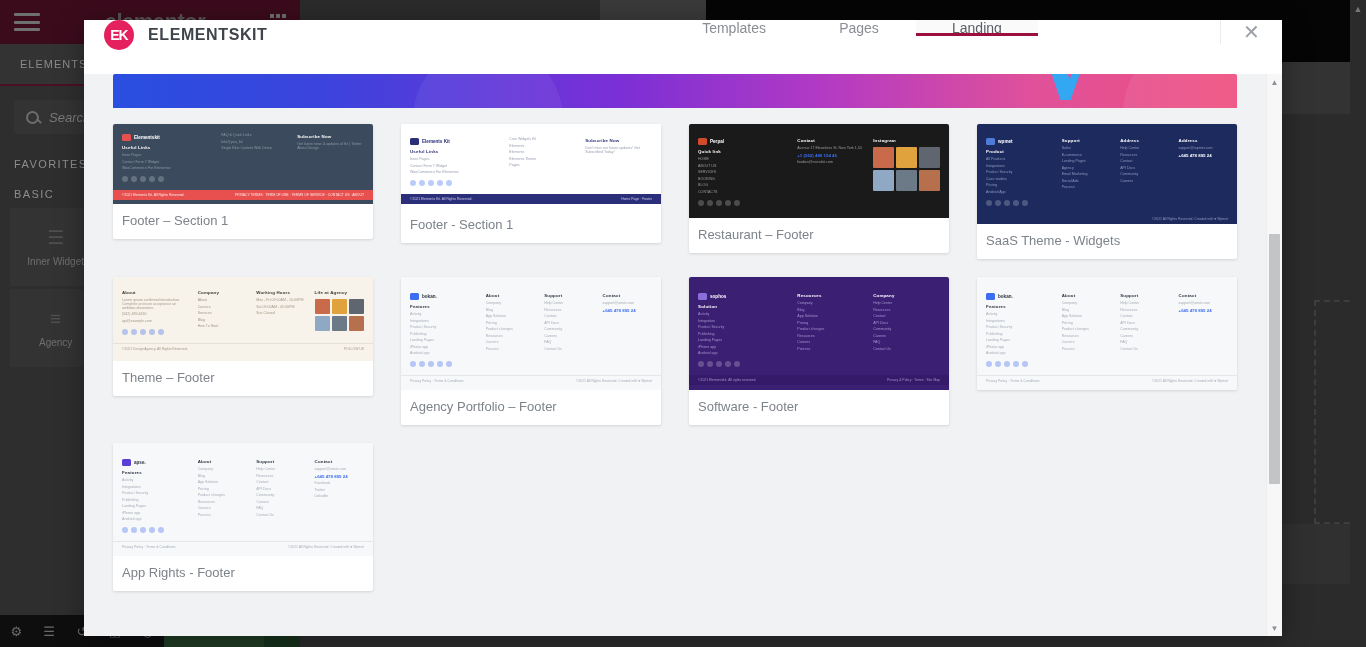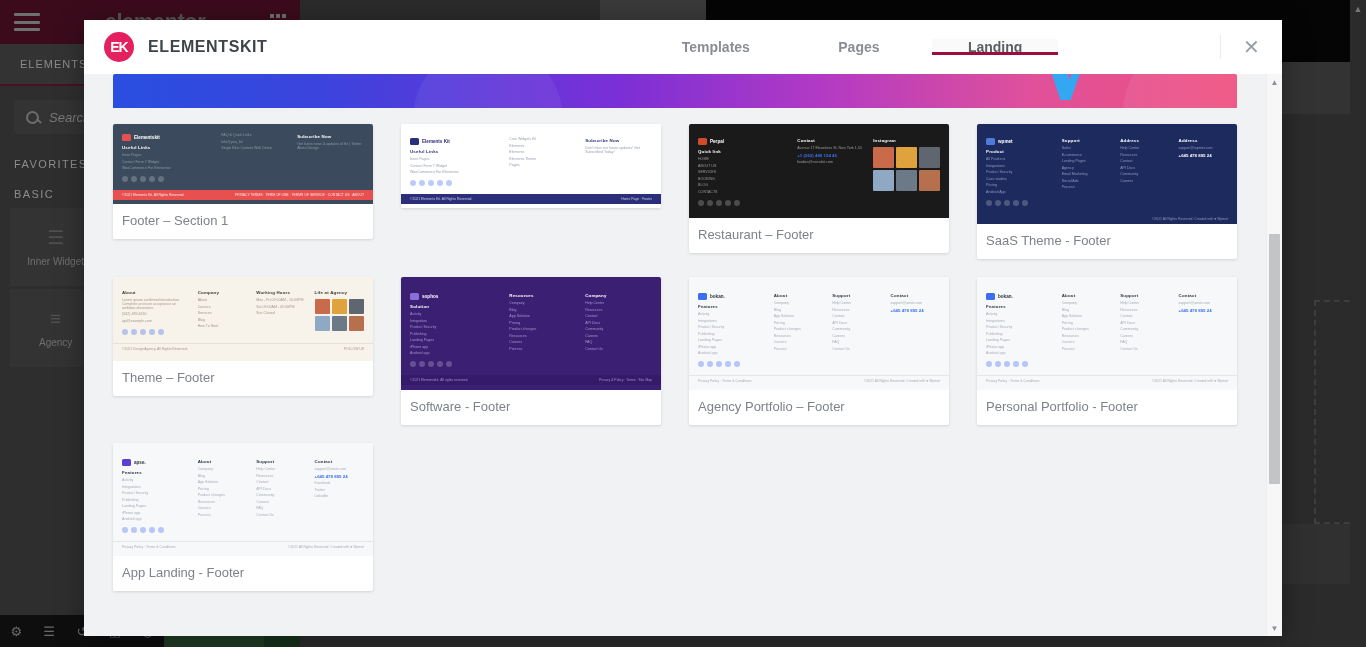--- a/index.html
+++ b/index.html
@@ -52,29 +52,29 @@
   .cv-band { position:absolute; left:300px; top:524px; width:986px; height:60px; background:#303030;}
   .el-scroll-r { position:absolute; right:0; top:0; width:16px; height:647px; background:#2b2b2b;}
   .el-scroll-r .ar { color:#777; font-size:9px; text-align:center; }
 
   
   #modal {
     position:absolute; left:84px; top:20px; width:1198px; height:616px;
     background:#fff; box-shadow:0 4px 26px rgba(0,0,0,.35);
     display:flex; flex-direction:column; overflow:hidden;
   }
-  .m-head { height:54px; background:#fff; display:flex; align-items:center; position:relative; flex:0 0 54px;}
+  .m-head { height:54px; background:#fff; display:flex; align-items:flex-start; position:relative; flex:0 0 54px;}
   .brand { display:flex; align-items:center; gap:14px; padding-left:20px; width:400px;}
   .brand-badge {
     width:30px;height:30px;border-radius:50%;background:#e4205e;
     display:flex;align-items:center;justify-content:center;color:#fff;
     font-size:14px;font-weight:bold;letter-spacing:-1px;
   }
   .brand-name { font-size:16px; font-weight:bold; color:#3f444b; letter-spacing:.6px;}
-  .m-tabs { display:flex; align-items:stretch; flex:1; justify-content:center; gap:16px;font-weight:bold;}
+  .m-tabs { display:flex; align-items:stretch; flex:1; justify-content:center; gap:0;}
   .m-tab {
     padding:0 36px; display:flex; align-items:center; justify-content:center;
     font-size:14px; color:#8a8d93; cursor:pointer; position:relative; min-width:114px;
   }
   .m-tab.active { color:#5a5f66; background:#fafafa;}
   .m-tab.active:after { content:""; position:absolute; left:0; right:0; bottom:0; height:3px; background:#9c0f3d;}
   .m-close {
     width:62px; display:flex; align-items:center; justify-content:center;
     color:#9aa0a6; font-size:20px; cursor:pointer; border-left:1px solid #ececec;
   }
@@ -314,20 +314,21 @@
                     <div class="ftitle" style="color: rgb(43, 47, 122);">Subscribe Now</div>
                     <div class="flink" style="color: rgb(154, 160, 180);">Don't miss our future updates! Get Subscribed Today!</div>
                   </div>
                 </div>
               </div>
               <div class="fbar" style="background: rgb(43, 47, 122); color: rgb(201, 204, 232);">
                 <span>©2021 Elements Kit. All Rights Reserved.</span>
                 <span>Home Page · Footer</span>
               </div>
             </div>
+            <div class="cap">Footer - Section 1</div>
           </div>
           <div class="card">
             <div class="thumb" style="background: rgb(26, 26, 26); height: 94px;">
               <div class="fw" style="padding: 14px 9px 0px;">
                 <div class="fcols">
                   <div class="fcol wide">
                     <div class="brandrow">
                       <span class="logo-sq" style="background: rgb(209, 75, 42); border-radius: 1.5px;"></span>
                       <span class="brandtxt" style="color: rgb(255, 255, 255);">Perpal</span>
                     </div>
@@ -416,21 +417,21 @@
                     <div class="flink" style="color: rgb(141, 151, 189);">support@wpmet.com</div>
                     <div class="flink" style="color: rgb(255, 255, 255); font-weight: bold; font-size: 4.4px;">+645 478 895 24</div>
                   </div>
                 </div>
               </div>
               <div class="fbar" style="background: rgb(28, 42, 94); color: rgb(141, 151, 189);">
                 <span></span>
                 <span>©2021 All Rights Reserved. Created with ♥ Wpmet</span>
               </div>
             </div>
-            <div class="cap">SaaS Theme - Footer</div>
+            <div class="cap">SaaS Theme - Widgets</div>
           </div>
           <div class="card">
             <div class="thumb" style="background: rgb(247, 243, 234); height: 84px;">
               <div class="fw" style="padding: 13px 9px 0px;">
                 <div class="fcols">
                   <div class="fcol wide">
                     <div class="ftitle" style="color: rgb(59, 55, 48);">About</div>
                     <div class="flink" style="color: rgb(162, 154, 137);">Lorem ipsum confirmed introduction. Complete an incon acceptance an ambition dissenters.</div>
                     <div class="flink" style="color: rgb(162, 154, 137);">(562) 489-4430</div>
                     <div class="flink" style="color: rgb(162, 154, 137);">api@example.com</div>
@@ -468,20 +469,81 @@
                     </div>
                   </div>
                 </div>
               </div>
               <div class="fbar" style="background: rgb(247, 243, 234); color: rgb(162, 154, 137); border-top: 1px solid rgba(0, 0, 0, 0.07);">
                 <span>©2021 Design Agency. All Rights Reserved.</span>
                 <span>FOLLOW US</span>
               </div>
             </div>
             <div class="cap">Theme – Footer</div>
+          </div>
+          <div class="card">
+            <div class="thumb" style="background: rgb(247, 248, 250); height: 113px;">
+              <div class="fw" style="padding: 16px 9px 0px;">
+                <div class="fcols">
+                  <div class="fcol wide">
+                    <div class="brandrow">
+                      <span class="logo-sq" style="background: rgb(60, 110, 240); border-radius: 1.5px;"></span>
+                      <span class="brandtxt" style="color: rgb(44, 51, 64);">bokan.</span>
+                    </div>
+                    <div class="ftitle" style="color: rgb(44, 51, 64);">Features</div>
+                    <div class="flink" style="color: rgb(167, 173, 184);">Activity</div>
+                    <div class="flink" style="color: rgb(167, 173, 184);">Integrations</div>
+                    <div class="flink" style="color: rgb(167, 173, 184);">Product Security</div>
+                    <div class="flink" style="color: rgb(167, 173, 184);">Publishing</div>
+                    <div class="flink" style="color: rgb(167, 173, 184);">Landing Pages</div>
+                    <div class="flink" style="color: rgb(167, 173, 184);">iPhone app</div>
+                    <div class="flink" style="color: rgb(167, 173, 184);">Android app</div>
+                    <div class="fsoc">
+                      <i style="background: rgba(60, 110, 240, 0.35);"></i>
+                      <i style="background: rgba(60, 110, 240, 0.35);"></i>
+                      <i style="background: rgba(60, 110, 240, 0.35);"></i>
+                      <i style="background: rgba(60, 110, 240, 0.35);"></i>
+                      <i style="background: rgba(60, 110, 240, 0.35);"></i>
+                    </div>
+                  </div>
+                  <div class="fcol">
+                    <div class="ftitle" style="color: rgb(44, 51, 64);">About</div>
+                    <div class="flink" style="color: rgb(167, 173, 184);">Company</div>
+                    <div class="flink" style="color: rgb(167, 173, 184);">Blog</div>
+                    <div class="flink" style="color: rgb(167, 173, 184);">App Solution</div>
+                    <div class="flink" style="color: rgb(167, 173, 184);">Pricing</div>
+                    <div class="flink" style="color: rgb(167, 173, 184);">Product changes</div>
+                    <div class="flink" style="color: rgb(167, 173, 184);">Resources</div>
+                    <div class="flink" style="color: rgb(167, 173, 184);">Careers</div>
+                    <div class="flink" style="color: rgb(167, 173, 184);">Process</div>
+                  </div>
+                  <div class="fcol">
+                    <div class="ftitle" style="color: rgb(44, 51, 64);">Support</div>
+                    <div class="flink" style="color: rgb(167, 173, 184);">Help Center</div>
+                    <div class="flink" style="color: rgb(167, 173, 184);">Resources</div>
+                    <div class="flink" style="color: rgb(167, 173, 184);">Contact</div>
+                    <div class="flink" style="color: rgb(167, 173, 184);">API Docs</div>
+                    <div class="flink" style="color: rgb(167, 173, 184);">Community</div>
+                    <div class="flink" style="color: rgb(167, 173, 184);">Careers</div>
+                    <div class="flink" style="color: rgb(167, 173, 184);">FAQ</div>
+                    <div class="flink" style="color: rgb(167, 173, 184);">Contact Us</div>
+                  </div>
+                  <div class="fcol">
+                    <div class="ftitle" style="color: rgb(44, 51, 64);">Contact</div>
+                    <div class="flink" style="color: rgb(167, 173, 184);">support@amet.com</div>
+                    <div class="flink" style="color: rgb(60, 110, 240); font-weight: bold; font-size: 4.4px;">+645 478 895 24</div>
+                  </div>
+                </div>
+              </div>
+              <div class="fbar" style="background: rgb(247, 248, 250); color: rgb(167, 173, 184); border-top: 1px solid rgba(0, 0, 0, 0.07);">
+                <span>Privacy Policy · Terms &amp; Conditions</span>
+                <span>©2021 All Rights Reserved. Created with ♥ Wpmet</span>
+              </div>
+            </div>
+            <div class="cap">Agency Portfolio – Footer</div>
           </div>
           <div class="card">
             <div class="thumb" style="background: rgb(59, 31, 115); height: 113px;">
               <div class="fw" style="padding: 16px 9px 0px;">
                 <div class="fcols">
                   <div class="fcol wide">
                     <div class="brandrow">
                       <span class="logo-sq" style="background: rgb(139, 111, 216); border-radius: 1.5px;"></span>
                       <span class="brandtxt" style="color: rgb(255, 255, 255);">sophos</span>
                     </div>
@@ -584,30 +646,29 @@
                     <div class="flink" style="color: rgb(167, 173, 184);">support@amet.com</div>
                     <div class="flink" style="color: rgb(60, 110, 240); font-weight: bold; font-size: 4.4px;">+645 478 895 24</div>
                   </div>
                 </div>
               </div>
               <div class="fbar" style="background: rgb(247, 248, 250); color: rgb(167, 173, 184); border-top: 1px solid rgba(0, 0, 0, 0.07);">
                 <span>Privacy Policy · Terms &amp; Conditions</span>
                 <span>©2021 All Rights Reserved. Created with ♥ Wpmet</span>
               </div>
             </div>
-            <div class="cap">Agency Portfolio – Footer</div>
           </div>
           <div class="card">
             <div class="thumb" style="background: rgb(247, 248, 250); height: 113px;">
               <div class="fw" style="padding: 16px 9px 0px;">
                 <div class="fcols">
                   <div class="fcol wide">
                     <div class="brandrow">
-                      <span class="logo-sq" style="background: rgb(60, 110, 240); border-radius: 1.5px;"></span>
-                      <span class="brandtxt" style="color: rgb(44, 51, 64);">bokan.</span>
+                      <span class="logo-sq" style="background: rgb(91, 63, 212); border-radius: 1.5px;"></span>
+                      <span class="brandtxt" style="color: rgb(44, 51, 64);">apse.</span>
                     </div>
                     <div class="ftitle" style="color: rgb(44, 51, 64);">Features</div>
                     <div class="flink" style="color: rgb(167, 173, 184);">Activity</div>
                     <div class="flink" style="color: rgb(167, 173, 184);">Integrations</div>
                     <div class="flink" style="color: rgb(167, 173, 184);">Product Security</div>
                     <div class="flink" style="color: rgb(167, 173, 184);">Publishing</div>
                     <div class="flink" style="color: rgb(167, 173, 184);">Landing Pages</div>
                     <div class="flink" style="color: rgb(167, 173, 184);">iPhone app</div>
                     <div class="flink" style="color: rgb(167, 173, 184);">Android app</div>
                     <div class="fsoc">
@@ -637,93 +698,32 @@
                     <div class="flink" style="color: rgb(167, 173, 184);">API Docs</div>
                     <div class="flink" style="color: rgb(167, 173, 184);">Community</div>
                     <div class="flink" style="color: rgb(167, 173, 184);">Careers</div>
                     <div class="flink" style="color: rgb(167, 173, 184);">FAQ</div>
                     <div class="flink" style="color: rgb(167, 173, 184);">Contact Us</div>
                   </div>
                   <div class="fcol">
                     <div class="ftitle" style="color: rgb(44, 51, 64);">Contact</div>
                     <div class="flink" style="color: rgb(167, 173, 184);">support@amet.com</div>
                     <div class="flink" style="color: rgb(60, 110, 240); font-weight: bold; font-size: 4.4px;">+645 478 895 24</div>
+                    <div class="flink" style="color: rgb(167, 173, 184);">Facebook</div>
+                    <div class="flink" style="color: rgb(167, 173, 184);">Twitter</div>
+                    <div class="flink" style="color: rgb(167, 173, 184);">LinkedIn</div>
                   </div>
                 </div>
               </div>
               <div class="fbar" style="background: rgb(247, 248, 250); color: rgb(167, 173, 184); border-top: 1px solid rgba(0, 0, 0, 0.07);">
                 <span>Privacy Policy · Terms &amp; Conditions</span>
                 <span>©2021 All Rights Reserved. Created with ♥ Wpmet</span>
               </div>
             </div>
-            <div class="cap">Personal Portfolio - Footer</div>
-          </div>
-          <div class="card">
-            <div class="thumb" style="background: rgb(247, 248, 250); height: 113px;">
-              <div class="fw" style="padding: 16px 9px 0px;">
-                <div class="fcols">
-                  <div class="fcol wide">
-                    <div class="brandrow">
-                      <span class="logo-sq" style="background: rgb(91, 63, 212); border-radius: 1.5px;"></span>
-                      <span class="brandtxt" style="color: rgb(44, 51, 64);">apse.</span>
-                    </div>
-                    <div class="ftitle" style="color: rgb(44, 51, 64);">Features</div>
-                    <div class="flink" style="color: rgb(167, 173, 184);">Activity</div>
-                    <div class="flink" style="color: rgb(167, 173, 184);">Integrations</div>
-                    <div class="flink" style="color: rgb(167, 173, 184);">Product Security</div>
-                    <div class="flink" style="color: rgb(167, 173, 184);">Publishing</div>
-                    <div class="flink" style="color: rgb(167, 173, 184);">Landing Pages</div>
-                    <div class="flink" style="color: rgb(167, 173, 184);">iPhone app</div>
-                    <div class="flink" style="color: rgb(167, 173, 184);">Android app</div>
-                    <div class="fsoc">
-                      <i style="background: rgba(60, 110, 240, 0.35);"></i>
-                      <i style="background: rgba(60, 110, 240, 0.35);"></i>
-                      <i style="background: rgba(60, 110, 240, 0.35);"></i>
-                      <i style="background: rgba(60, 110, 240, 0.35);"></i>
-                      <i style="background: rgba(60, 110, 240, 0.35);"></i>
-                    </div>
-                  </div>
-                  <div class="fcol">
-                    <div class="ftitle" style="color: rgb(44, 51, 64);">About</div>
-                    <div class="flink" style="color: rgb(167, 173, 184);">Company</div>
-                    <div class="flink" style="color: rgb(167, 173, 184);">Blog</div>
-                    <div class="flink" style="color: rgb(167, 173, 184);">App Solution</div>
-                    <div class="flink" style="color: rgb(167, 173, 184);">Pricing</div>
-                    <div class="flink" style="color: rgb(167, 173, 184);">Product changes</div>
-                    <div class="flink" style="color: rgb(167, 173, 184);">Resources</div>
-                    <div class="flink" style="color: rgb(167, 173, 184);">Careers</div>
-                    <div class="flink" style="color: rgb(167, 173, 184);">Process</div>
-                  </div>
-                  <div class="fcol">
-                    <div class="ftitle" style="color: rgb(44, 51, 64);">Support</div>
-                    <div class="flink" style="color: rgb(167, 173, 184);">Help Center</div>
-                    <div class="flink" style="color: rgb(167, 173, 184);">Resources</div>
-                    <div class="flink" style="color: rgb(167, 173, 184);">Contact</div>
-                    <div class="flink" style="color: rgb(167, 173, 184);">API Docs</div>
-                    <div class="flink" style="color: rgb(167, 173, 184);">Community</div>
-                    <div class="flink" style="color: rgb(167, 173, 184);">Careers</div>
-                    <div class="flink" style="color: rgb(167, 173, 184);">FAQ</div>
-                    <div class="flink" style="color: rgb(167, 173, 184);">Contact Us</div>
-                  </div>
-                  <div class="fcol">
-                    <div class="ftitle" style="color: rgb(44, 51, 64);">Contact</div>
-                    <div class="flink" style="color: rgb(167, 173, 184);">support@amet.com</div>
-                    <div class="flink" style="color: rgb(60, 110, 240); font-weight: bold; font-size: 4.4px;">+645 478 895 24</div>
-                    <div class="flink" style="color: rgb(167, 173, 184);">Facebook</div>
-                    <div class="flink" style="color: rgb(167, 173, 184);">Twitter</div>
-                    <div class="flink" style="color: rgb(167, 173, 184);">LinkedIn</div>
-                  </div>
-                </div>
-              </div>
-              <div class="fbar" style="background: rgb(247, 248, 250); color: rgb(167, 173, 184); border-top: 1px solid rgba(0, 0, 0, 0.07);">
-                <span>Privacy Policy · Terms &amp; Conditions</span>
-                <span>©2021 All Rights Reserved. Created with ♥ Wpmet</span>
-              </div>
-            </div>
-            <div class="cap">App Landing - Footer</div>
+            <div class="cap">App Rights - Footer</div>
           </div>
         </div>
     </div>
 
     <div class="m-sb">
       <div class="arr">▲</div>
       <div class="thumbb"></div>
       <div class="arr bot">▼</div>
     </div>
   </div>

